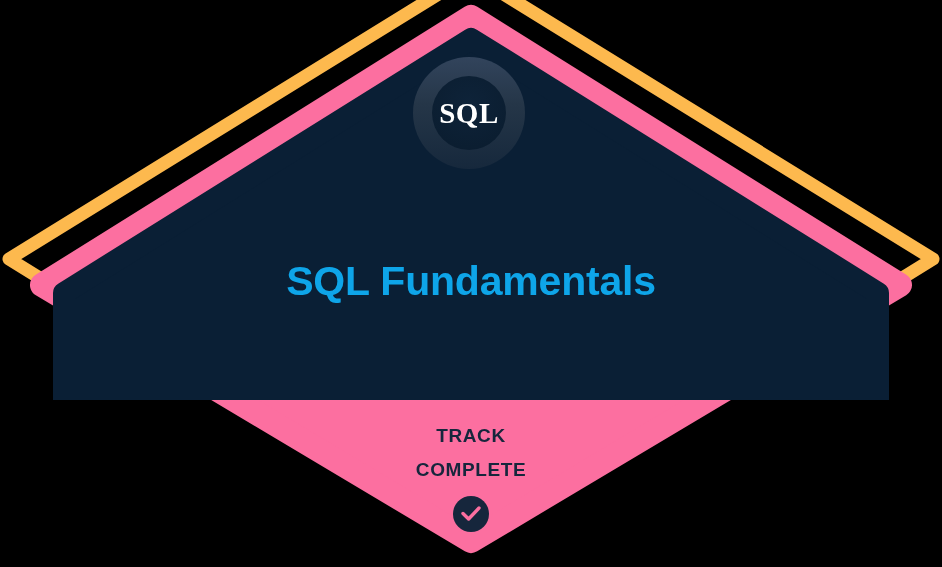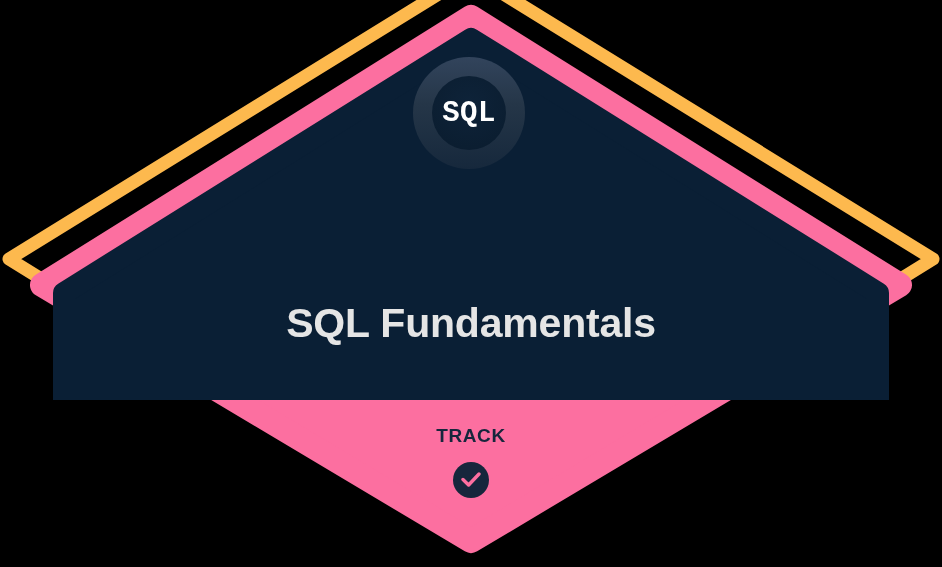--- a/index.html
+++ b/index.html
@@ -81,37 +81,36 @@
     border-radius: 50%;
     background: radial-gradient(circle at 50% 38%, #0e2339 0%, #0a1c2e 100%);
   }
   #sql-emblem-label {
     position: relative;
     z-index: 2;
     color: #ffffff;
     font-size: 29px;
     font-weight: bold;
     letter-spacing: 0.5px;
-    font-family: Liberation Mono, monospace;
+    font-family: Liberation Serif, serif;
   }
 
   
   #track-title {
     position: absolute;
     left: 0;
     top: 258px;
     width: 942px;
     text-align: center;
-    color: #e5e5e5;
+    color: #0ea5e9;
     font-size: 41px;
     font-weight: bold;
     letter-spacing: -0.2px;
     font-family: "Liberation Sans", sans-serif;
     white-space: nowrap;
-    margin-top: 42px;
   }
 
   
   #status-block {
     position: absolute;
     left: 0;
     top: 419px;
     width: 942px;
     text-align: center;
     pointer-events: none;
@@ -160,20 +159,21 @@
   </div>
 
   <div id="sql-emblem">
     <span id="sql-emblem-label">SQL</span>
   </div>
 
   <div id="track-title">SQL Fundamentals</div>
 
   <div id="status-block">
     <div class="status-line">TRACK</div>
+    <div class="status-line">COMPLETE</div>
     <div id="complete-check">
       <svg width="20" height="18" viewBox="0 0 20 18" aria-hidden="true">
         <path d="M 2 8.5 L 7.6 14 L 18 3" fill="none" stroke="#fc6fa0" stroke-width="3.4" stroke-linecap="round" stroke-linejoin="round"></path>
       </svg>
     </div>
   </div>
 
 </div>
 
 </body></html>

